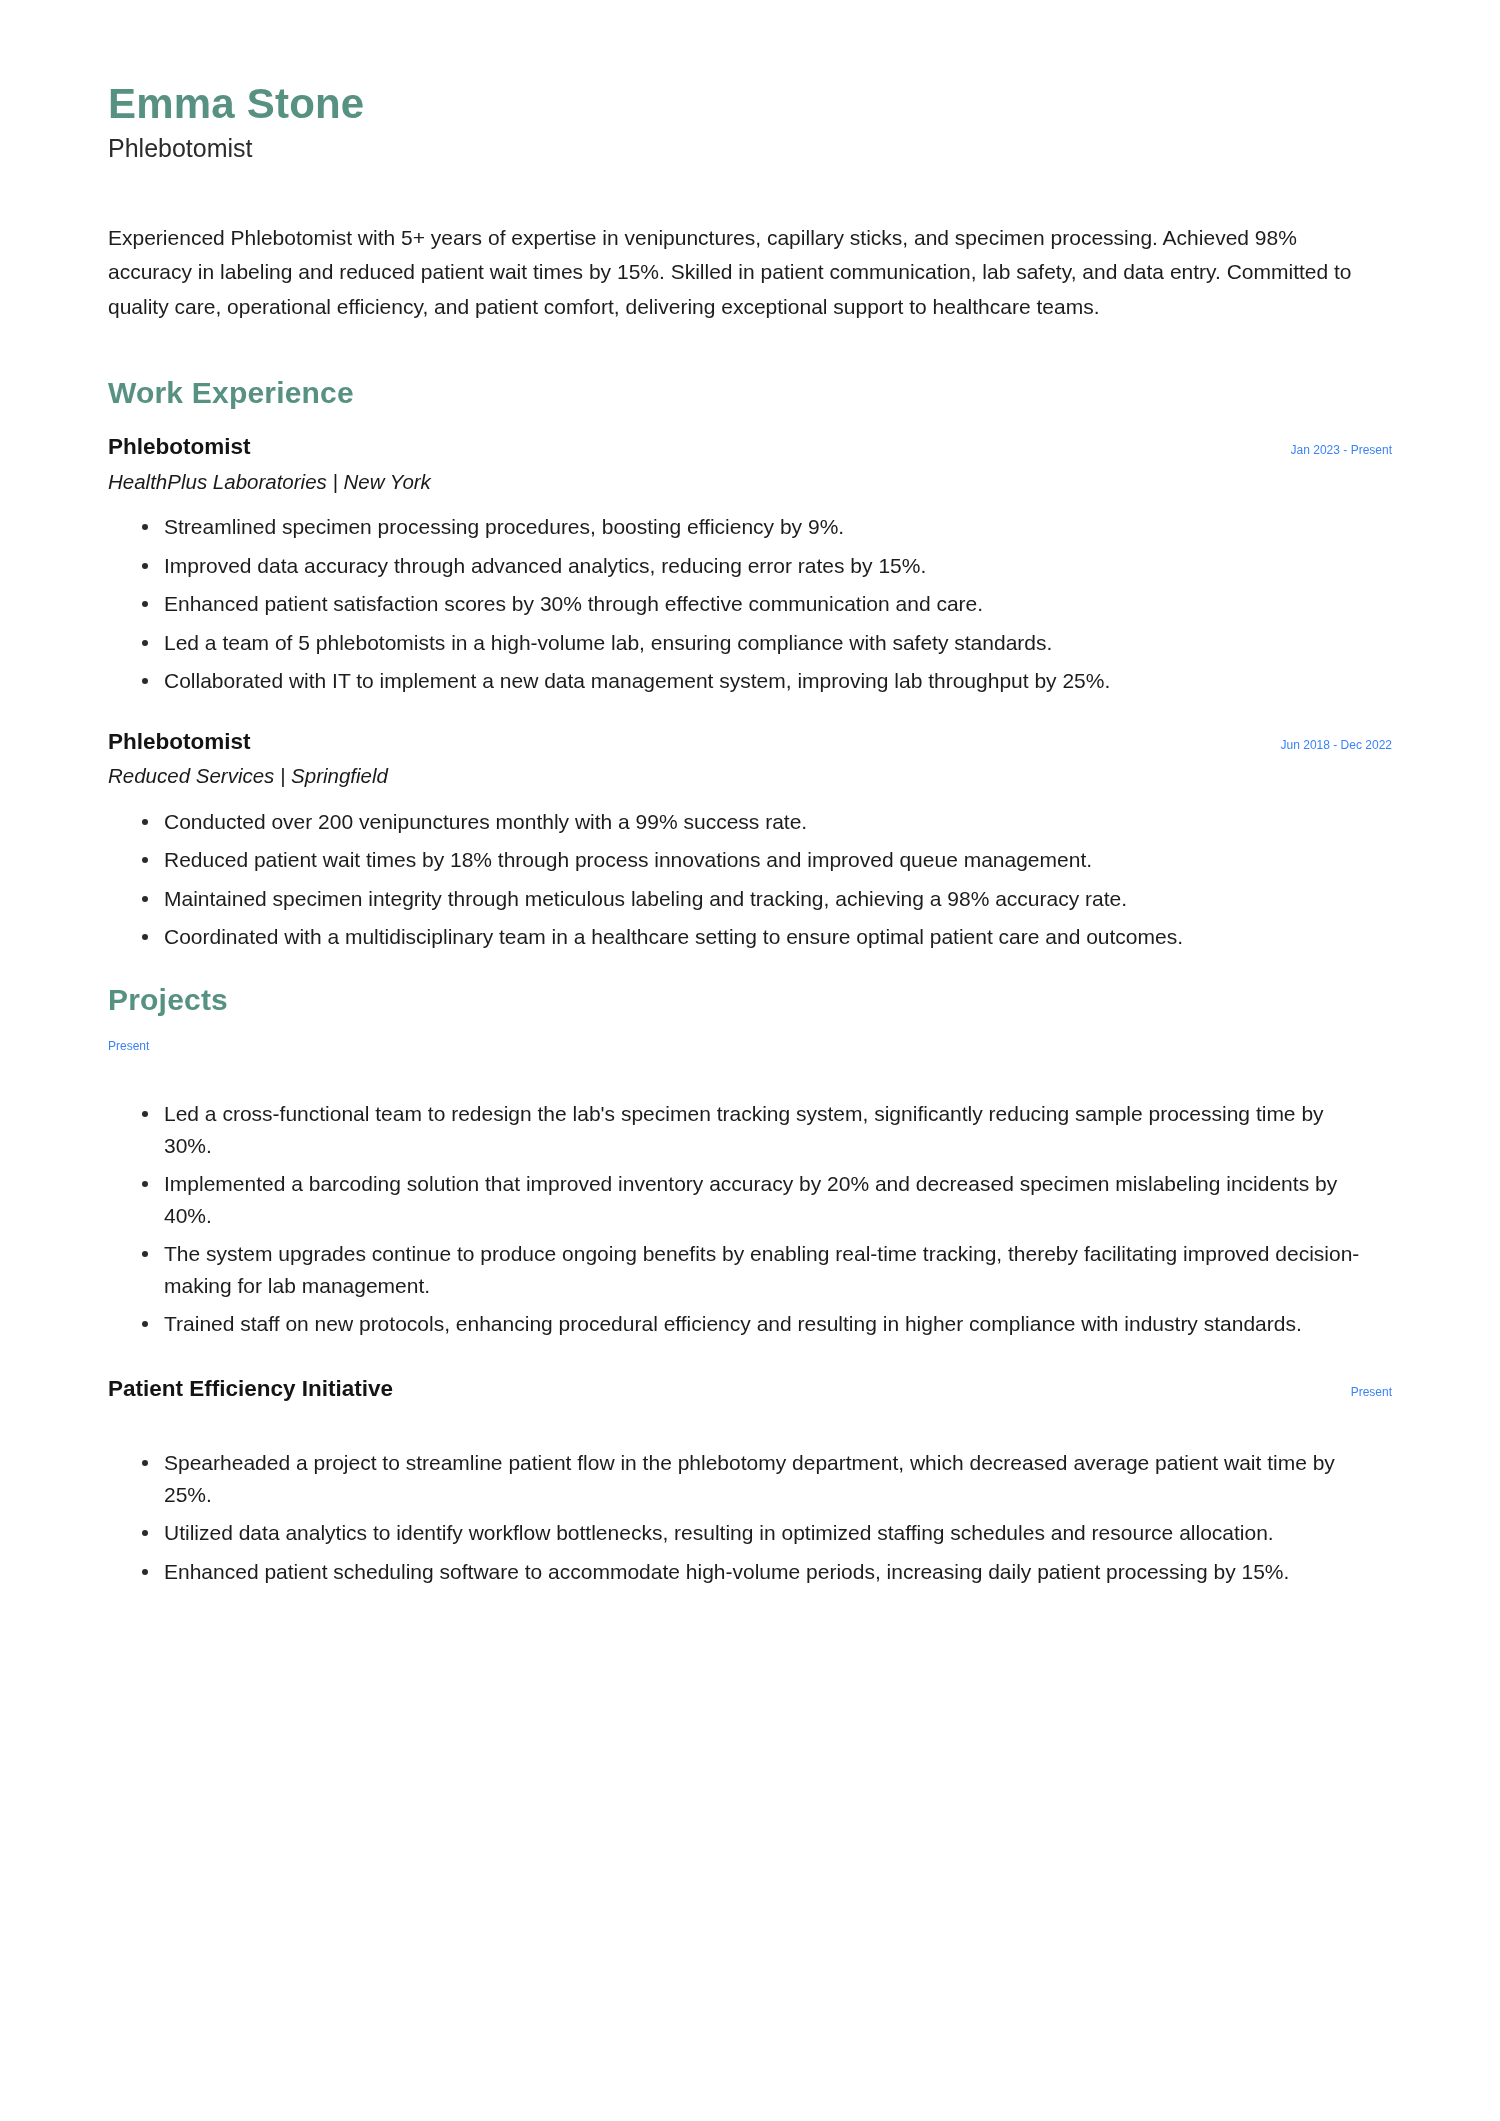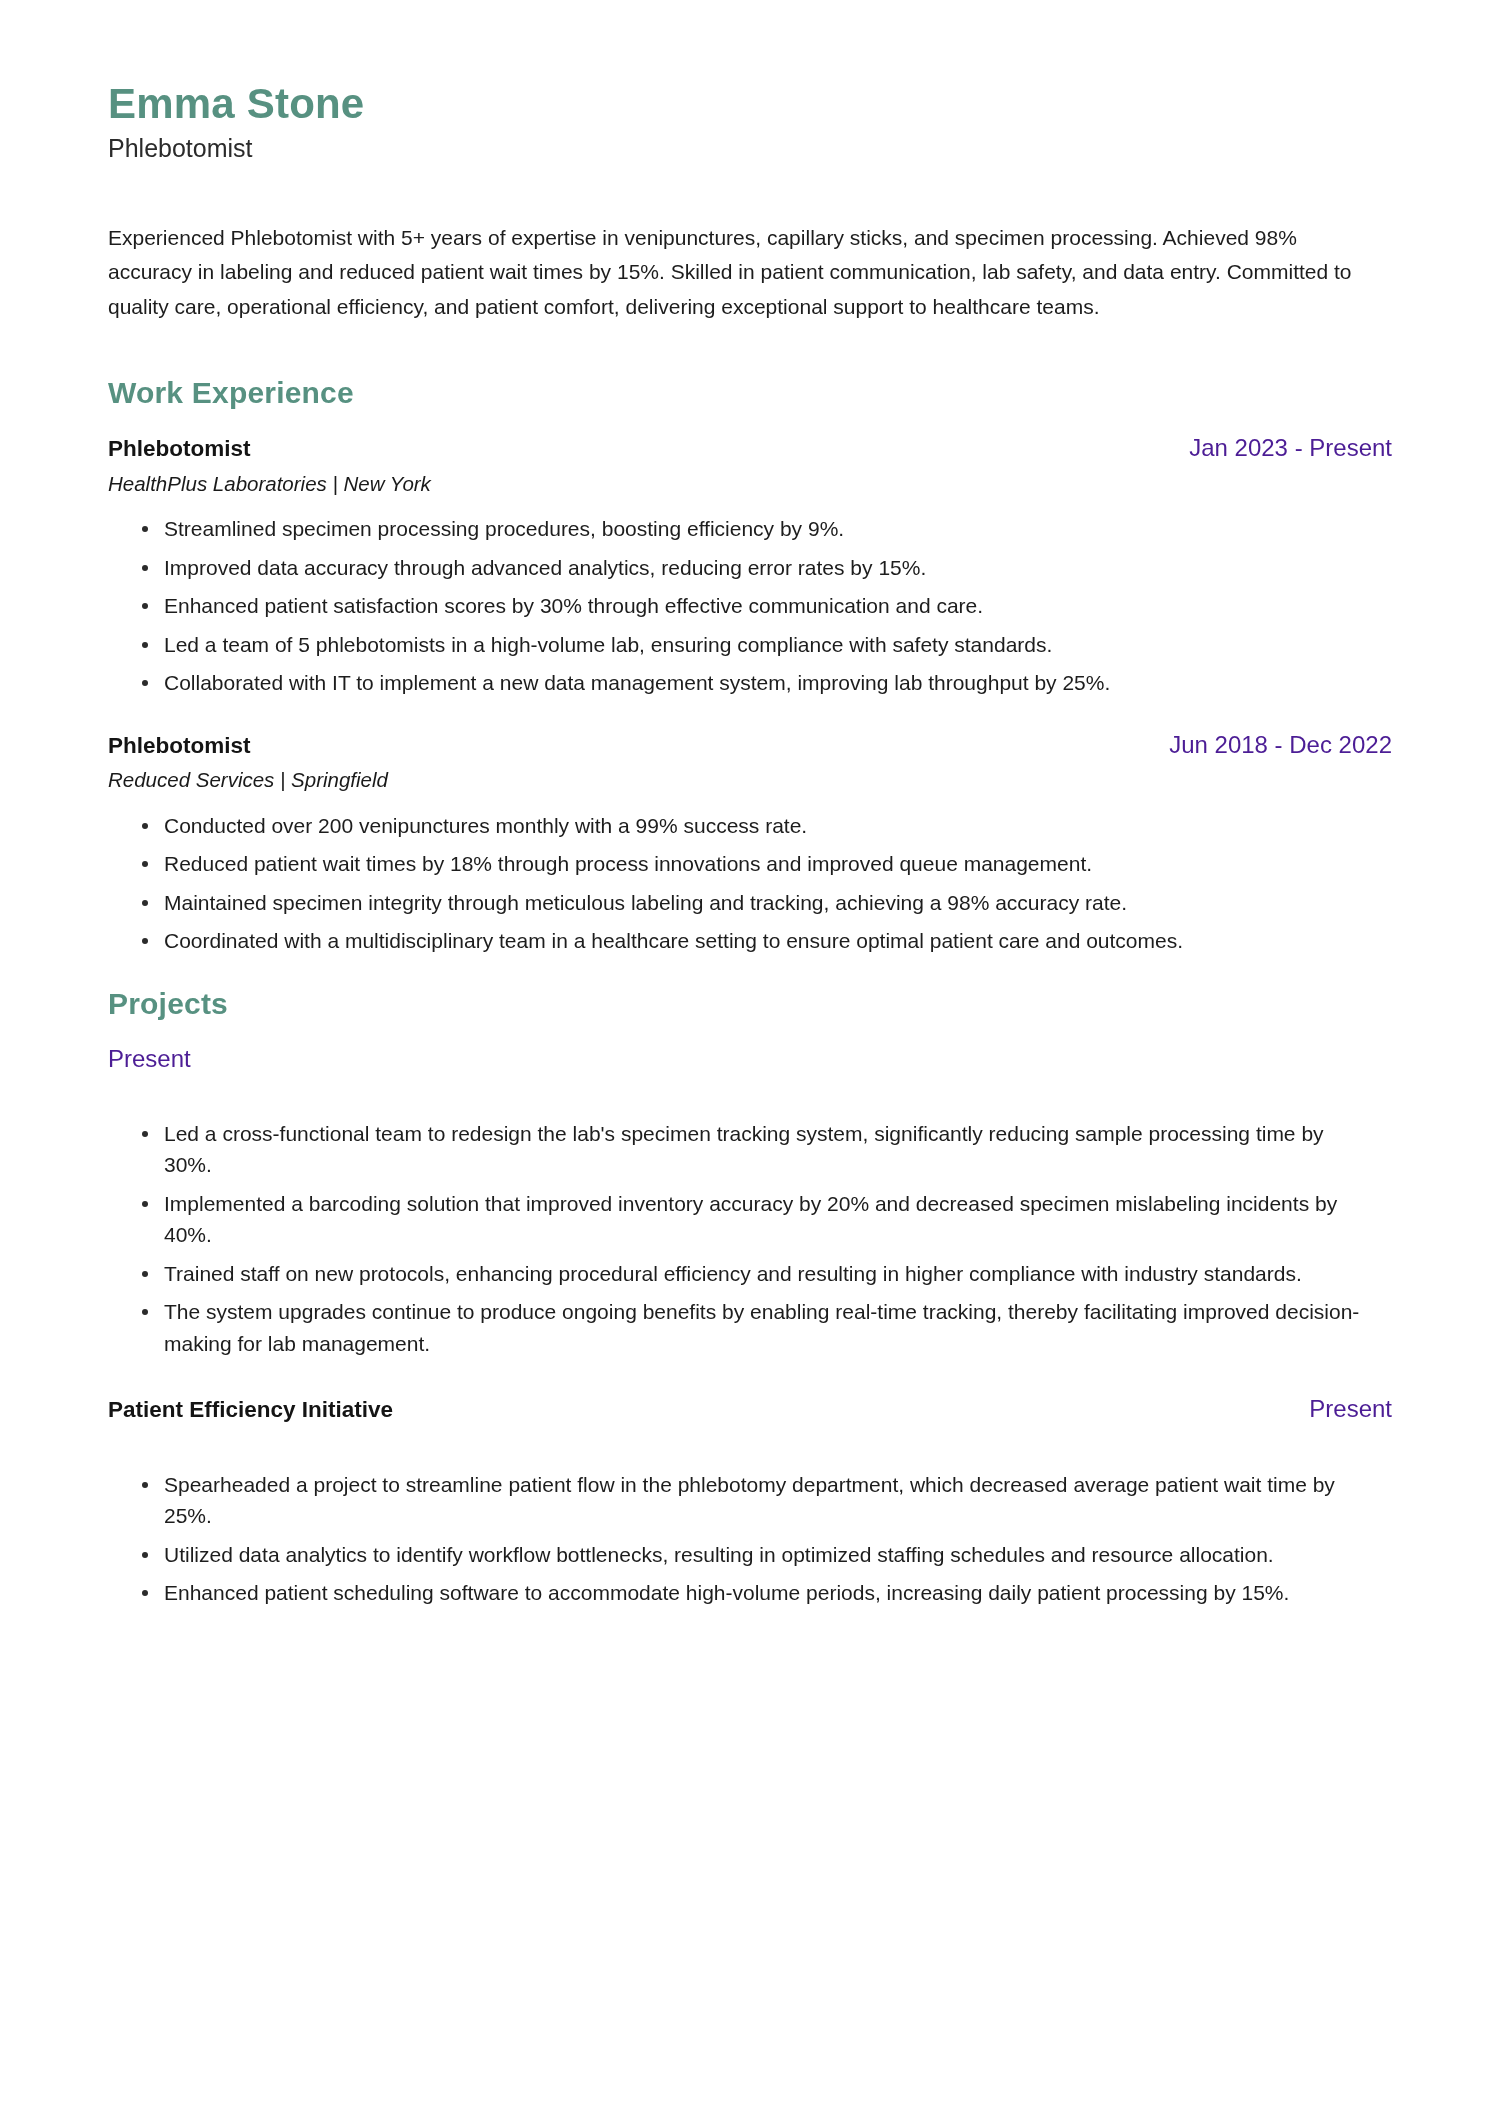--- a/index.html
+++ b/index.html
@@ -84,22 +84,22 @@
     gap: 24px;
   }
   .entry-title {
     font-size: 22.5px;
     font-weight: bold;
     color: #141414;
     line-height: 1.3;
     margin: 0;
   }
   .entry-date {
-    font-size: 24px;
-    color: #4c1d95;
+    font-size: 12px;
+    color: #3b82f6;
     white-space: nowrap;
     line-height: 1.3;
     flex: 0 0 auto;
   }
   .entry-sub {
     font-size: 20.5px;
     font-style: italic;
     color: #1a1a1a;
     margin: 6px 0 0 0;
     line-height: 1.35;
@@ -184,22 +184,22 @@
   <div class="section section-projects">
     <h2 class="section-title">Projects</h2>
 
     <div class="entry">
       <div class="entry-head">
         <div class="entry-date">Present</div>
       </div>
       <ul class="bullets wide project-gap">
         <li>Led a cross-functional team to redesign the lab's specimen tracking system, significantly reducing sample processing time by 30%.</li>
         <li>Implemented a barcoding solution that improved inventory accuracy by 20% and decreased specimen mislabeling incidents by 40%.</li>
+        <li>The system upgrades continue to produce ongoing benefits by enabling real-time tracking, thereby facilitating improved decision-making for lab management.</li>
         <li>Trained staff on new protocols, enhancing procedural efficiency and resulting in higher compliance with industry standards.</li>
-        <li>The system upgrades continue to produce ongoing benefits by enabling real-time tracking, thereby facilitating improved decision-making for lab management.</li>
       </ul>
     </div>
 
     <div class="entry">
       <div class="entry-head">
         <div class="entry-title">Patient Efficiency Initiative</div>
         <div class="entry-date">Present</div>
       </div>
       <ul class="bullets wide project-gap">
         <li>Spearheaded a project to streamline patient flow in the phlebotomy department, which decreased average patient wait time by 25%.</li>

